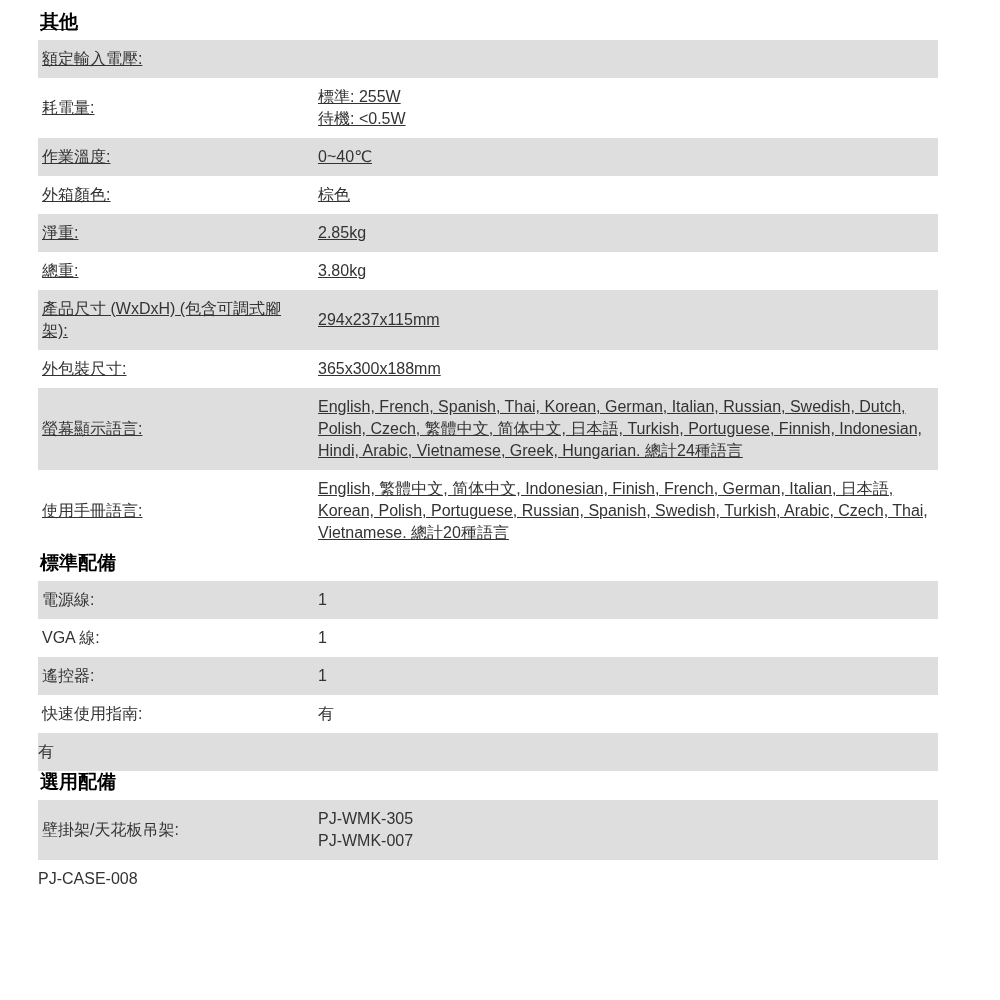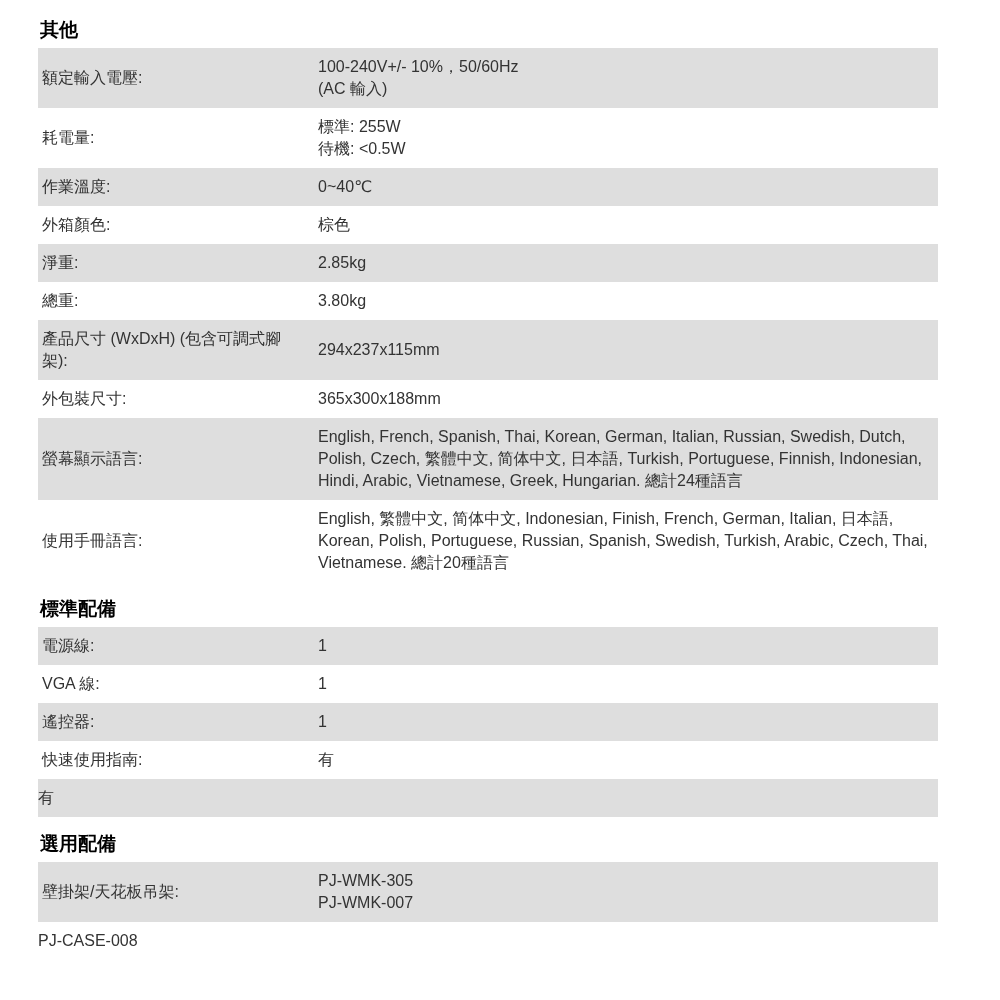--- a/index.html
+++ b/index.html
@@ -13,24 +13,25 @@
     overflow: hidden;
     font-family: "Liberation Sans", "DejaVu Sans", sans-serif;
     color: var(--text-color, #333333);
   }
   .page {
     box-sizing: border-box;
     width: 1000px;
     padding: 7px 62px 0 38px;
   }
   section.spec-section {
-    margin-top: 16px;
+    margin-top: 0;
   }
   section.spec-section:first-child {
-    margin-top: 12px;
+    margin-top: 4px;
+    text-decoration: underline;
   }
   .section-title {
     font-size: 19px;
     line-height: 22px;
     font-weight: bold;
     color: var(--heading-color, #000000);
     margin: 0 0 7px 2px;
   }
   .spec-table {
     width: 900px;
@@ -62,22 +63,20 @@
 </head>
 <body>
 
 <div class="page">
   <div>
       <section class="spec-section">
         <h2 class="section-title">其他</h2>
         <div class="spec-table">
           <div class="spec-row striped">
             <div class="spec-label">額定輸入電壓:</div>
-            <div class="spec-value">100-240V+/- 10%，50/60Hz
-(AC 輸入)</div>
           </div>
           <div class="spec-row">
             <div class="spec-label">耗電量:</div>
             <div class="spec-value">標準: 255W
 待機: &lt;0.5W</div>
           </div>
           <div class="spec-row striped">
             <div class="spec-label">作業溫度:</div>
             <div class="spec-value">0~40℃</div>
           </div>

